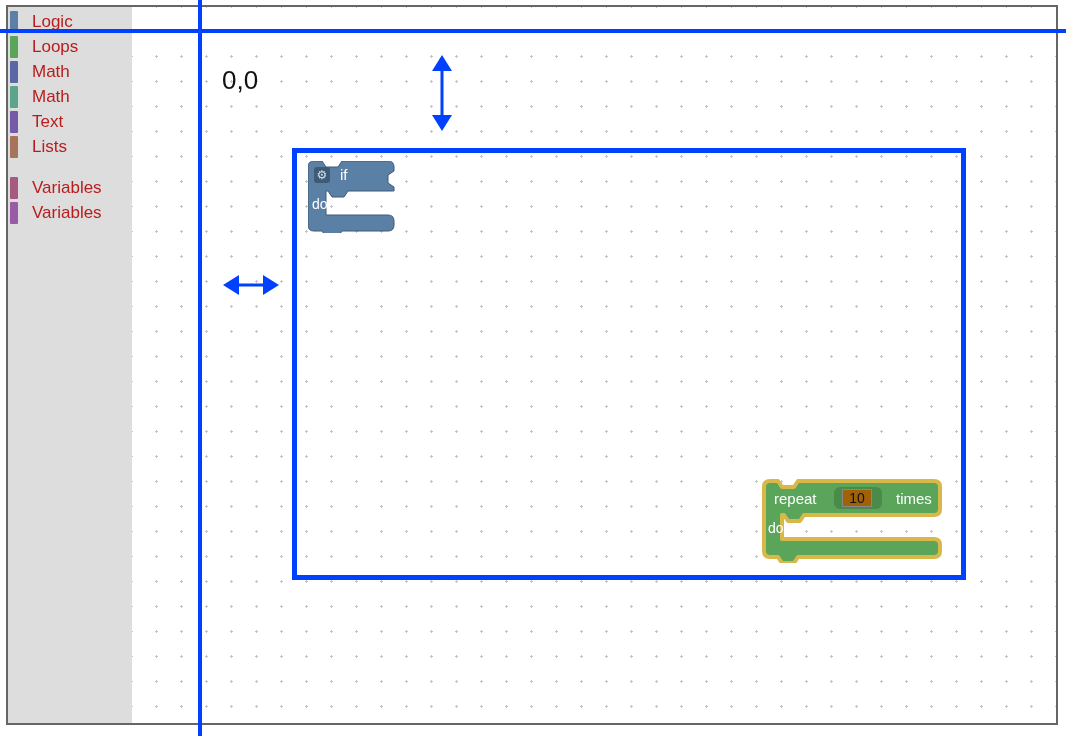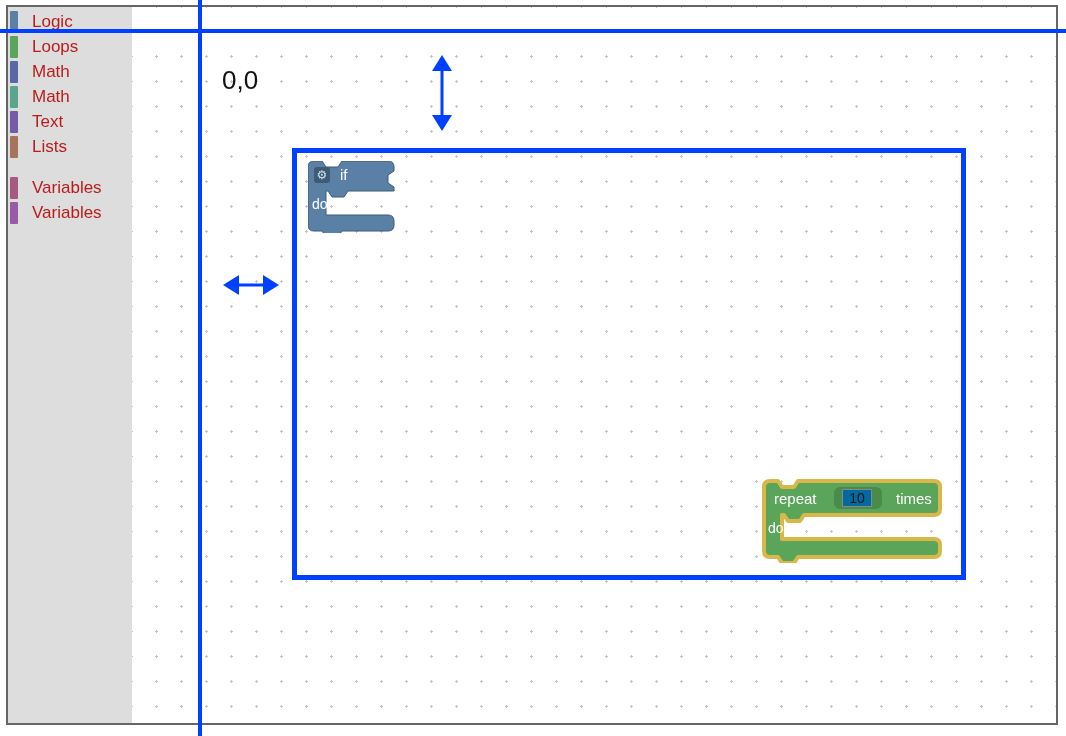--- a/index.html
+++ b/index.html
@@ -90,21 +90,21 @@
     border-top: 10px solid transparent; border-bottom: 10px solid transparent; border-right: 16px solid #0040ff; }
   .cap-right { top: 50%; transform: translateY(-50%); right: 0;
     border-top: 10px solid transparent; border-bottom: 10px solid transparent; border-left: 16px solid #0040ff; }
 
   
   .block { position: absolute; }
   .block text { font-family: inherit; }
   .num-input {
     width: 30px; height: 18px;
     border: 1px solid #888;
-    background: #0369a1;
+    background: #a16207;
     font-size: 14px;
     text-align: center;
     color: #111;
   }
 </style>
 </head>
 <body>
 
 <div class="frame">
 

